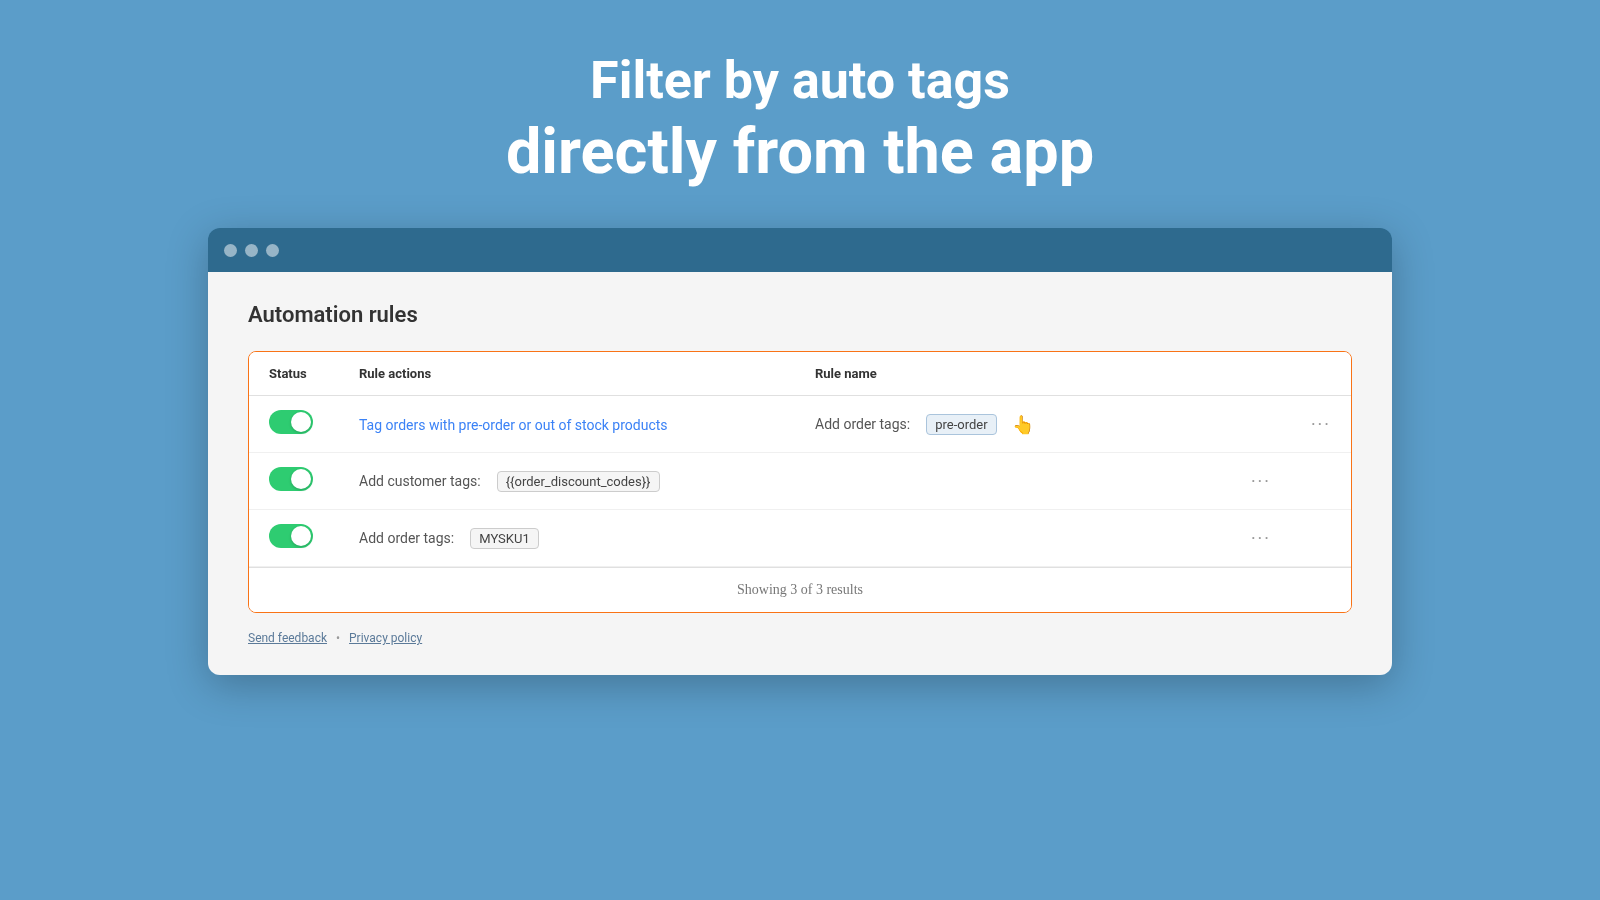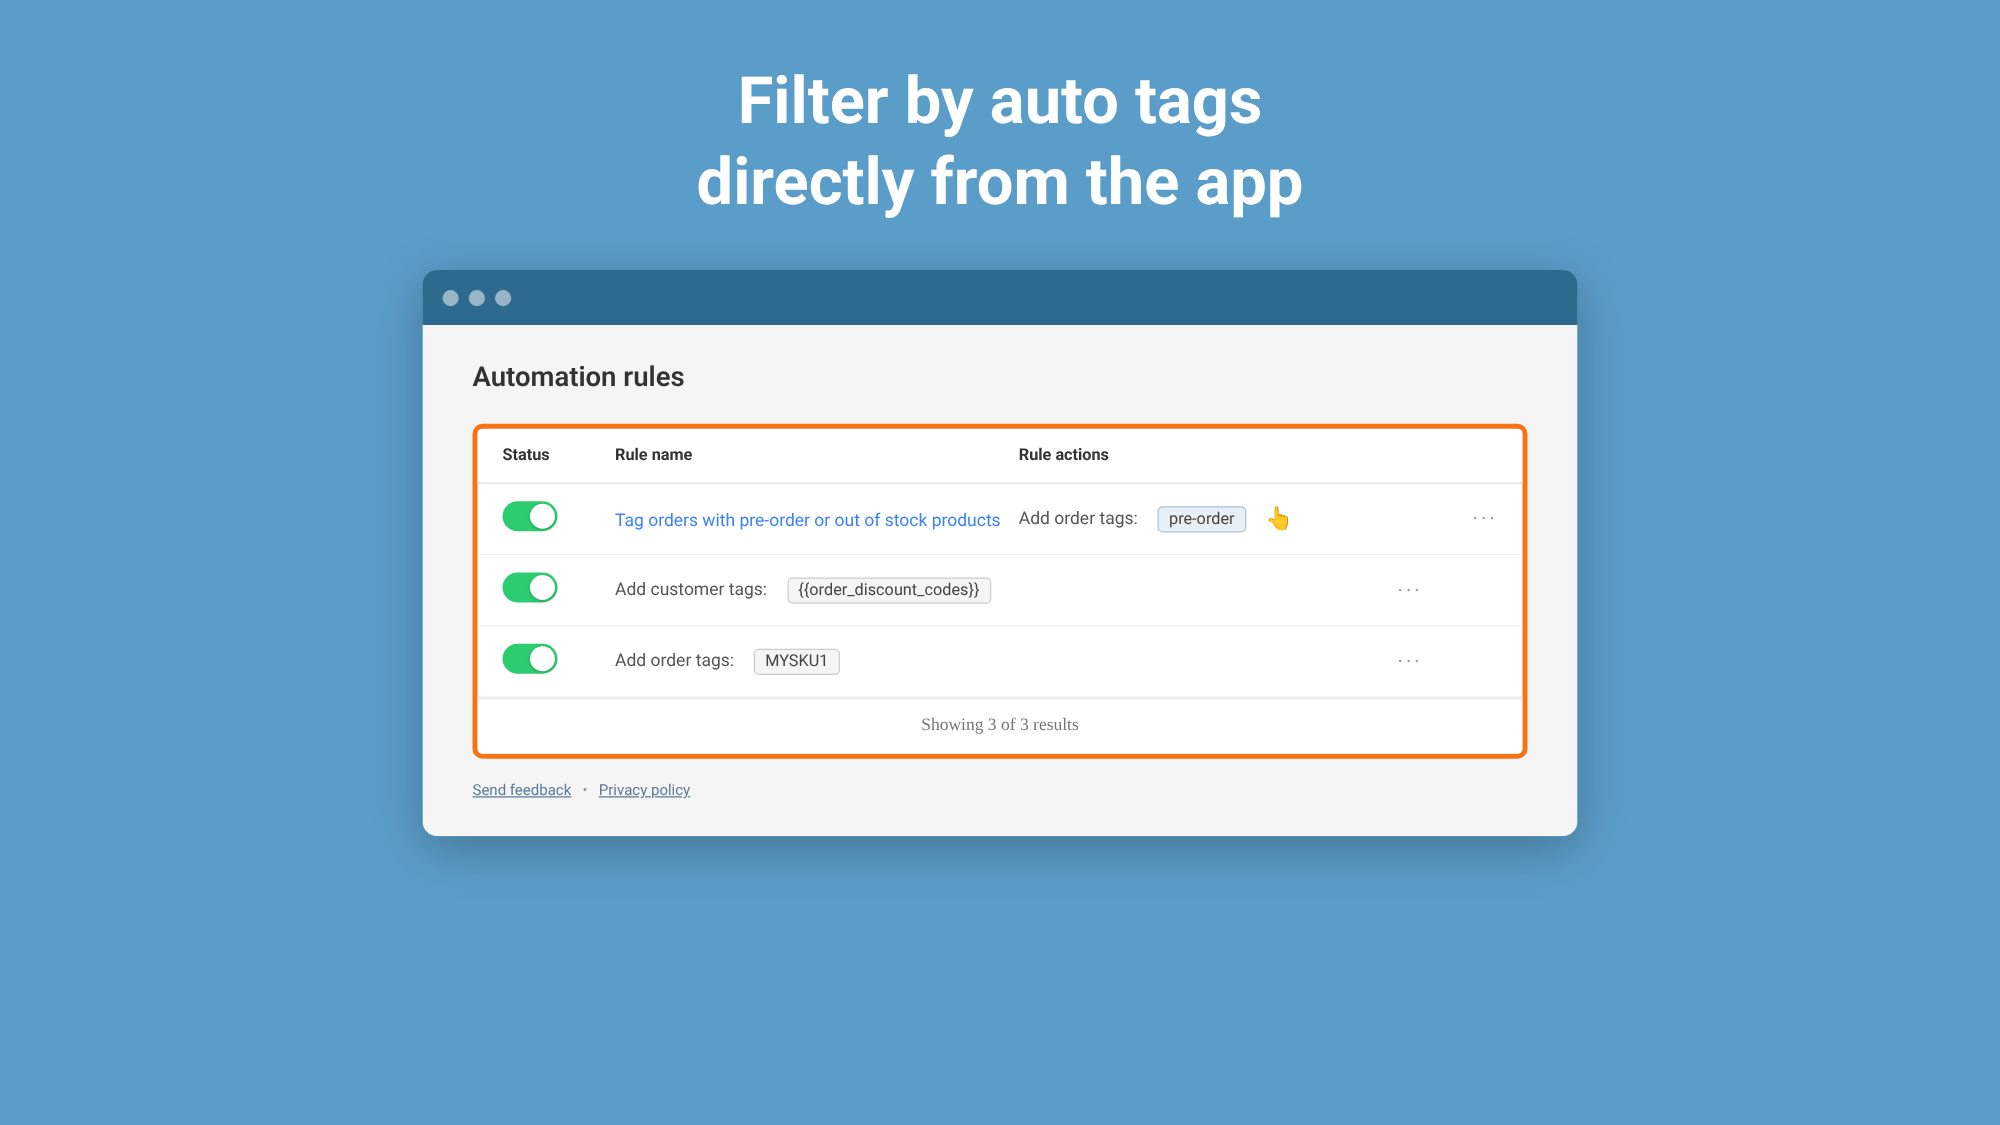--- a/index.html
+++ b/index.html
@@ -24,27 +24,27 @@
     }
 
     .hero-title .line1 {
       font-size: 52px;
       font-weight: 700;
       display: block;
       margin-bottom: 4px;
     }
 
     .hero-title .line2 {
-      font-size: 52px;
+      font-size: 63px;
       font-weight: 700;
       display: block;
     }
 
     .browser-window {
-      width: 924px;
+      width: 1184px;
       border-radius: 12px;
       overflow: hidden;
       box-shadow: 0 10px 40px rgba(0,0,0,0.25);
     }
 
     .browser-titlebar {
       background-color: #2e6a8e;
       height: 44px;
       display: flex;
       align-items: center;
@@ -67,21 +67,21 @@
     .page-title {
       font-size: 22px;
       font-weight: 600;
       color: #333;
       margin-bottom: 24px;
     }
 
     .automation-table {
       background-color: #ffffff;
       border-radius: 8px;
-      border: 4px solid #f97316;
+      border: 1px solid #f97316;
       overflow: hidden;
       margin-bottom: 16px;
     }
 
     .table-header {
       display: grid;
       grid-template-columns: 90px 1fr 1fr 60px;
       padding: 14px 20px;
       border-bottom: 1px solid #e0e0e0;
       background-color: #ffffff;
@@ -208,22 +208,22 @@
     <div class="traffic-light"></div>
     <div class="traffic-light"></div>
   </div>
 
   <div class="browser-content">
     <div class="page-title">Automation rules</div>
 
     <div class="automation-table">
       <div class="table-header">
         <div class="table-header-cell">Status</div>
+        <div class="table-header-cell">Rule actions</div>
         <div class="table-header-cell">Rule name</div>
-        <div class="table-header-cell">Rule actions</div>
         <div class="table-header-cell"></div>
       </div>
 
       <div class="table-row">
         <div>
           <div class="toggle-switch">
             <div class="toggle-knob"></div>
           </div>
         </div>
         <div>

